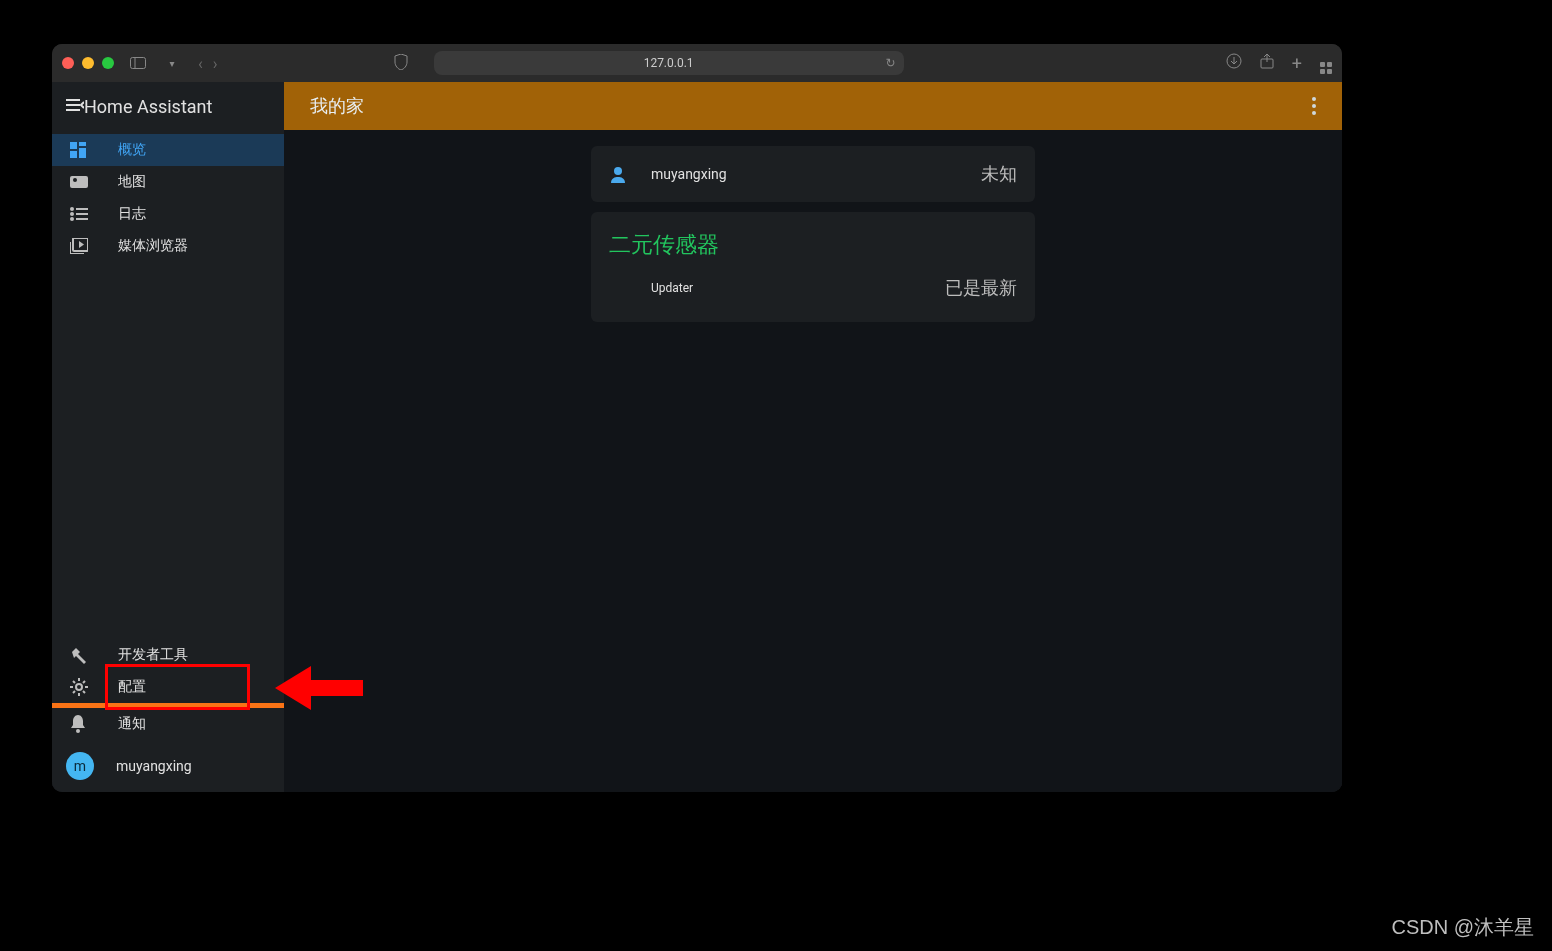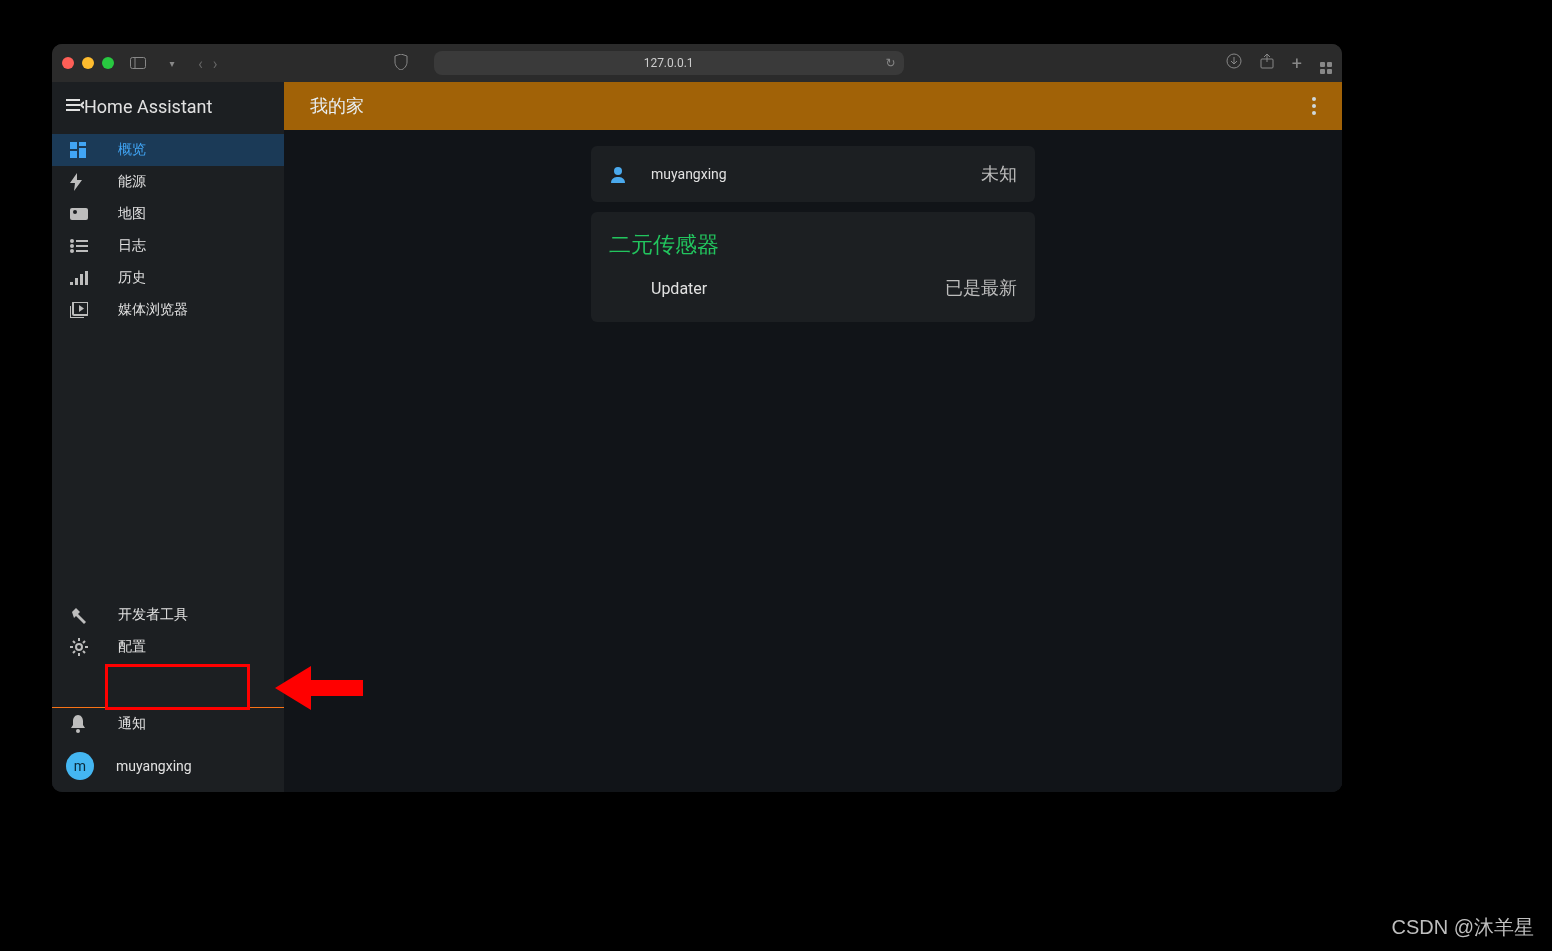--- a/index.html
+++ b/index.html
@@ -90,21 +90,21 @@
     padding: 0 18px;
     gap: 28px;
     font-size: 14px;
     color: #e1e1e1;
     cursor: pointer;
   }
   .sb-item.active { background:#1b3a57; color:#41a5f5; }
   .sb-item.active .sb-icon { color:#41a5f5; }
   .sb-icon { width:20px; text-align:center; color:#bdbdbd; font-size:16px; }
   .sb-spacer { flex:1; }
-  .sb-bottom { border-top:1px solid #f97316;margin-top:44px; }
+  .sb-bottom { border-top:5px solid #f97316; }
   .sb-user {
     height:52px; display:flex; align-items:center; padding:0 14px; gap:22px;
     font-size:14px; color:#e1e1e1;
   }
   .avatar {
     width:28px; height:28px; border-radius:50%;
     background:#44b6f1; color:#0a2a3a;
     display:flex; align-items:center; justify-content:center;
     font-size:14px;
   }
@@ -254,58 +254,39 @@
                 <rect x="0" y="0" width="7" height="7" fill="#41a5f5"></rect>
                 <rect x="9" y="0" width="7" height="4" fill="#41a5f5"></rect>
                 <rect x="9" y="6" width="7" height="10" fill="#41a5f5"></rect>
                 <rect x="0" y="9" width="7" height="7" fill="#41a5f5"></rect>
               </svg>
           </span>
           <span>概览</span>
         </div>
         <div class="sb-item">
           <span class="sb-icon">
-            <svg width="12" height="18" viewBox="0 0 12 18">
-                <path d="M7 0 L0 10 H5 L4 18 L12 7 H7 Z" fill="#bdbdbd"></path>
-              </svg>
-          </span>
-          <span>能源</span>
-        </div>
-        <div class="sb-item">
-          <span class="sb-icon">
             <svg width="18" height="16" viewBox="0 0 18 16">
                 <rect x="0" y="2" width="18" height="12" rx="2" fill="#bdbdbd"></rect>
                 <circle cx="5" cy="6" r="2" fill="#1c1f22"></circle>
               </svg>
           </span>
           <span>地图</span>
         </div>
         <div class="sb-item">
           <span class="sb-icon">
             <svg width="18" height="14" viewBox="0 0 18 14">
                 <circle cx="2" cy="2" r="2" fill="#bdbdbd"></circle>
                 <rect x="6" y="1" width="12" height="2" fill="#bdbdbd"></rect>
                 <circle cx="2" cy="7" r="2" fill="#bdbdbd"></circle>
                 <rect x="6" y="6" width="12" height="2" fill="#bdbdbd"></rect>
                 <circle cx="2" cy="12" r="2" fill="#bdbdbd"></circle>
                 <rect x="6" y="11" width="12" height="2" fill="#bdbdbd"></rect>
               </svg>
           </span>
           <span>日志</span>
-        </div>
-        <div class="sb-item">
-          <span class="sb-icon">
-            <svg width="18" height="14" viewBox="0 0 18 14">
-                <rect x="0" y="11" width="3" height="3" fill="#bdbdbd"></rect>
-                <rect x="5" y="7" width="3" height="7" fill="#bdbdbd"></rect>
-                <rect x="10" y="3" width="3" height="11" fill="#bdbdbd"></rect>
-                <rect x="15" y="0" width="3" height="14" fill="#bdbdbd"></rect>
-              </svg>
-          </span>
-          <span>历史</span>
         </div>
         <div class="sb-item">
           <span class="sb-icon">
             <svg width="18" height="16" viewBox="0 0 18 16">
                 <rect x="3" y="0" width="15" height="13" rx="1" fill="none" stroke="#bdbdbd" stroke-width="2"></rect>
                 <path d="M9 3 L14 6.5 L9 10 Z" fill="#bdbdbd"></path>
                 <path d="M0 4 V16 H14" fill="none" stroke="#bdbdbd" stroke-width="2"></path>
               </svg>
           </span>
           <span>媒体浏览器</span>
@@ -369,21 +350,21 @@
             <span style="font-size:14px;">muyangxing</span>
             <span class="state">未知</span>
           </div>
         </div>
         <div class="card card-section">
           <div class="card-title">二元传感器</div>
           <div class="card-row">
             <span class="ic">
               <span class="updater-ic"></span>
             </span>
-            <span style="font-size:16px;">Updater</span>
+            <span style="font-size:12px;">Updater</span>
             <span class="state">已是最新</span>
           </div>
         </div>
       </div>
     </div>
   </div>
 </div>
 
 <div class="red-box" style="top:664px; left:105px; width:145px; height:46px;"></div>
 <div class="arrow" style="top:666px; left:275px; width:88px; height:44px;">

